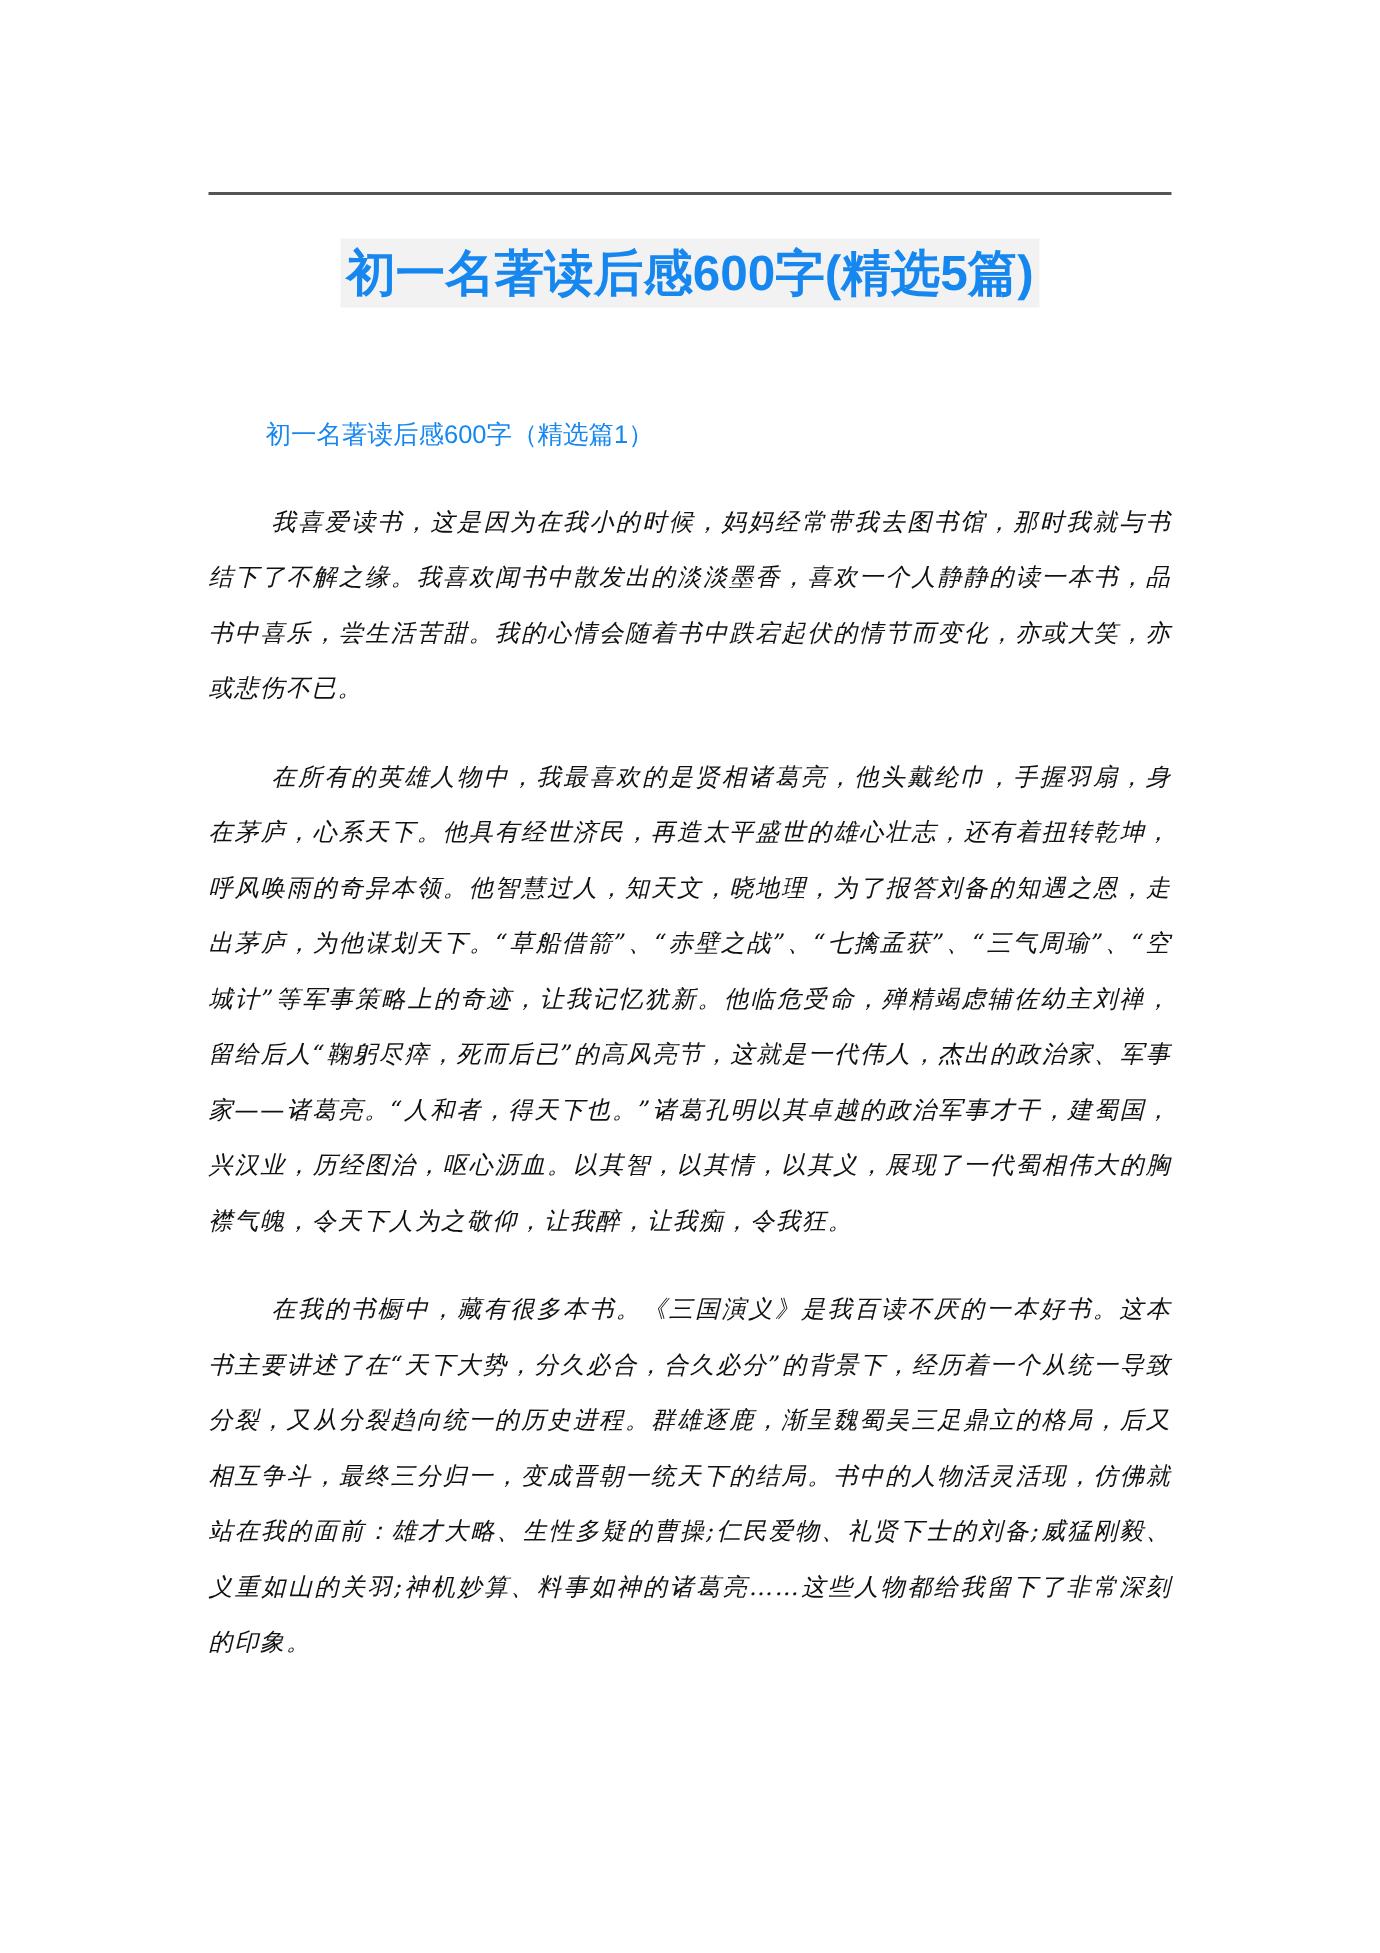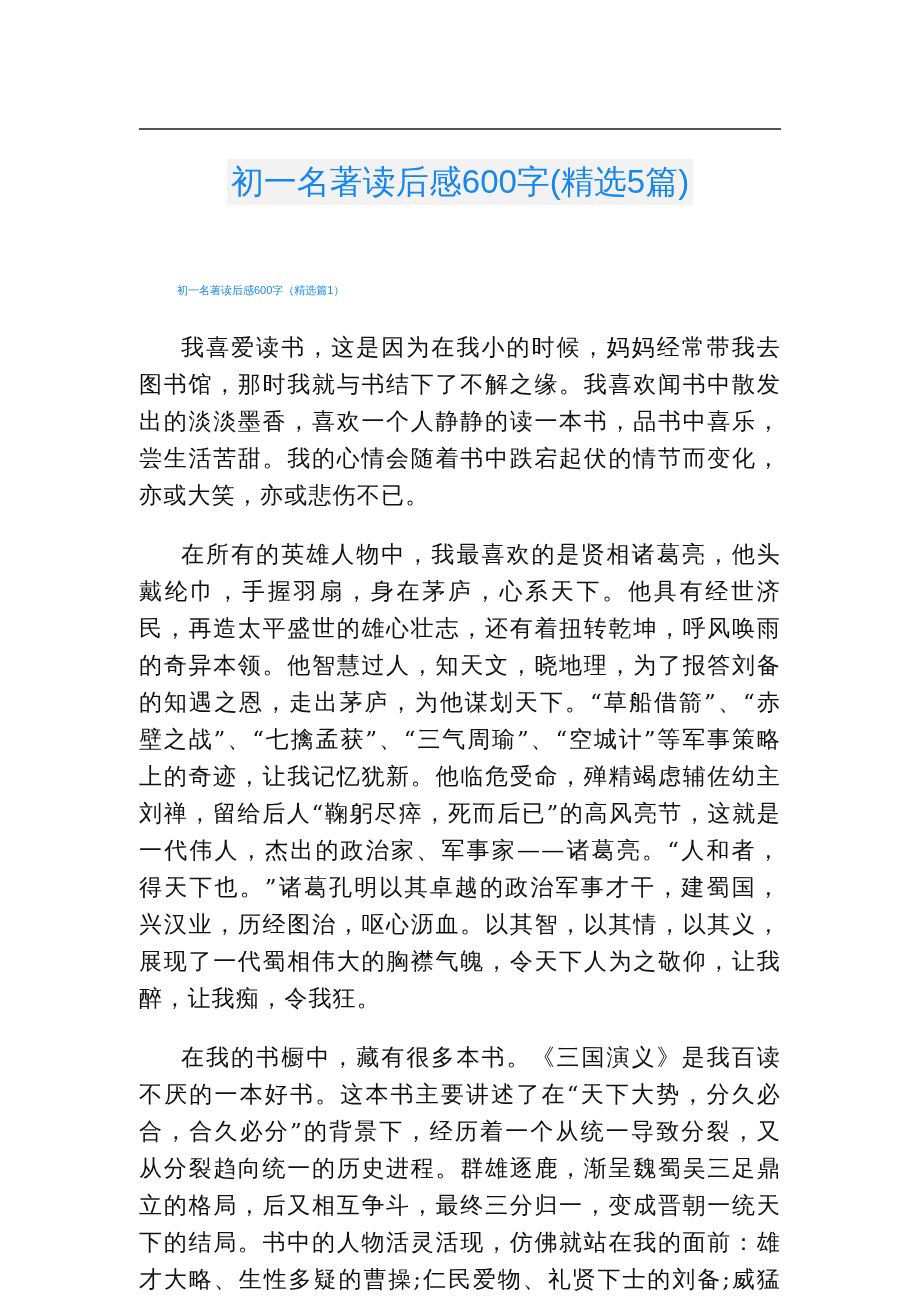--- a/index.html
+++ b/index.html
@@ -39,45 +39,47 @@
     .title {
       display: inline-block;
       background: #f2f2f2;
       color: #1787f0;
       font-family: "Liberation Sans", "DejaVu Sans", sans-serif;
       font-size: 33px;
       line-height: 46px;
       padding: 0 4px;
       letter-spacing: 0px;
       white-space: nowrap;
+      font-weight: bold;
     }
     .subheading {
       position: absolute;
       top: 278px;
       left: 38px;
       color: #1787f0;
       font-family: "Liberation Sans", "DejaVu Sans", sans-serif;
-      font-size: 11px;
+      font-size: 17px;
       line-height: 24px;
       white-space: nowrap;
     }
     .body-text {
       position: absolute;
       top: 329px;
       left: 0;
       width: 642px;
     }
     .para {
       margin: 0 0 22px 0;
-      font-size: 23px;
+      font-size: 16px;
       line-height: 37px;
       text-indent: 42px;
       text-align: justify;
       letter-spacing: 1.2px;
       word-break: break-all;
+      font-style: italic;
     }
   </style>
 </head>
 <body>
 
 <div class="page">
   <div class="top-rule"></div>
 
   <div class="title-wrap">
     <span class="title">初一名著读后感600字(精选5篇)</span>

